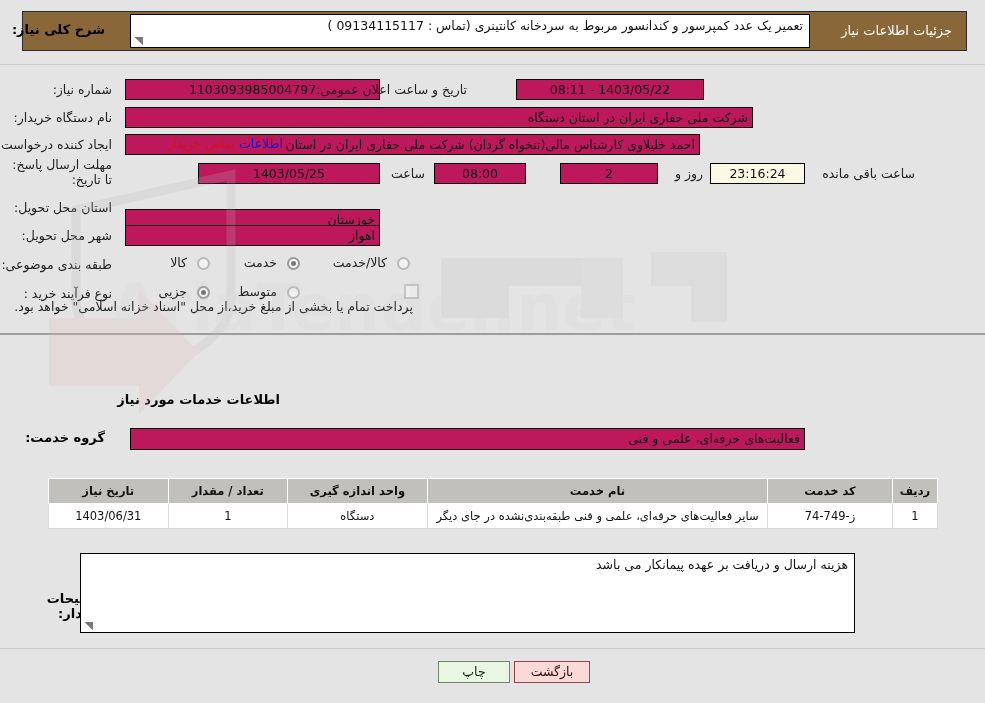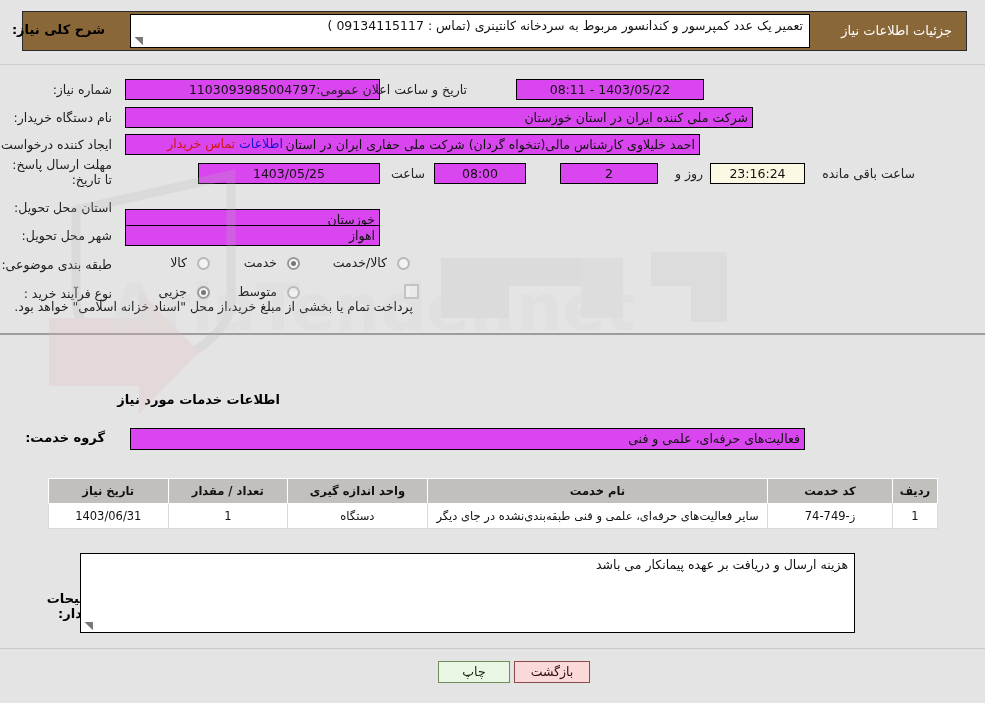--- a/index.html
+++ b/index.html
@@ -34,21 +34,21 @@
     border-top:1px solid #b9b9b9;border-bottom:1px solid #b9b9b9;
     box-sizing:border-box;
   }
   #infoPanel{left:0;top:64px;width:985px;height:271px;
     border-top:1px solid #cccccc;border-bottom:2px solid #9d9d9d;}
   
   .row{position:absolute;display:flex;align-items:center;}
   .lbl{font-size:12.5px;color:#222;white-space:nowrap;}
   .lbl-b{font-weight:bold;font-size:13px;color:#000;}
   .fld{
-    background:#d946ef;border:1px solid #000000;
+    background:#be185d;border:1px solid #000000;
     box-sizing:border-box;height:21px;line-height:19px;
     font-size:12.5px;color:#111;padding:0 4px;
     white-space:nowrap;overflow:hidden;
   }
   .fld.center{text-align:center;}
   .fld.right{text-align:right;}
   .fld.cream{background:#fbf8e3;}
   
   .radio{
     width:13px;height:13px;border-radius:50%;
@@ -133,21 +133,21 @@
   <div class="fld center" style="position:absolute;right:605px;top:14px;width:255px;">1103093985004797</div>
 
   <div class="row" style="right:518px;top:17px;">
     <span class="lbl">تاریخ و ساعت اعلان عمومی:</span>
   </div>
   <div class="fld center" style="position:absolute;right:281px;top:14px;width:188px;">1403/05/22 - 08:11</div>
 
   <div class="row" style="right:873px;top:45px;">
     <span class="lbl">نام دستگاه خریدار:</span>
   </div>
-  <div class="fld right" style="position:absolute;right:232px;top:42px;width:628px;">شرکت ملی کننده ایران در استان خوزستان</div>
+  <div class="fld right" style="position:absolute;right:232px;top:42px;width:628px;">شرکت ملی حفاری ایران در استان دستگاه</div>
 
   <div class="row" style="right:873px;top:72px;">
     <span class="lbl">ایجاد کننده درخواست:</span>
   </div>
   <div class="fld right" style="position:absolute;right:285px;top:69px;width:575px;">احمد خلیلاوی کارشناس مالی(تنخواه گردان) شرکت ملی حفاری ایران در استان</div>
   <div style="position:absolute;right:702px;top:71px;">
     <span class="link-blue">اطلاعات</span>
     <span class="link-red">تماس خریدار</span>
   </div>
 

